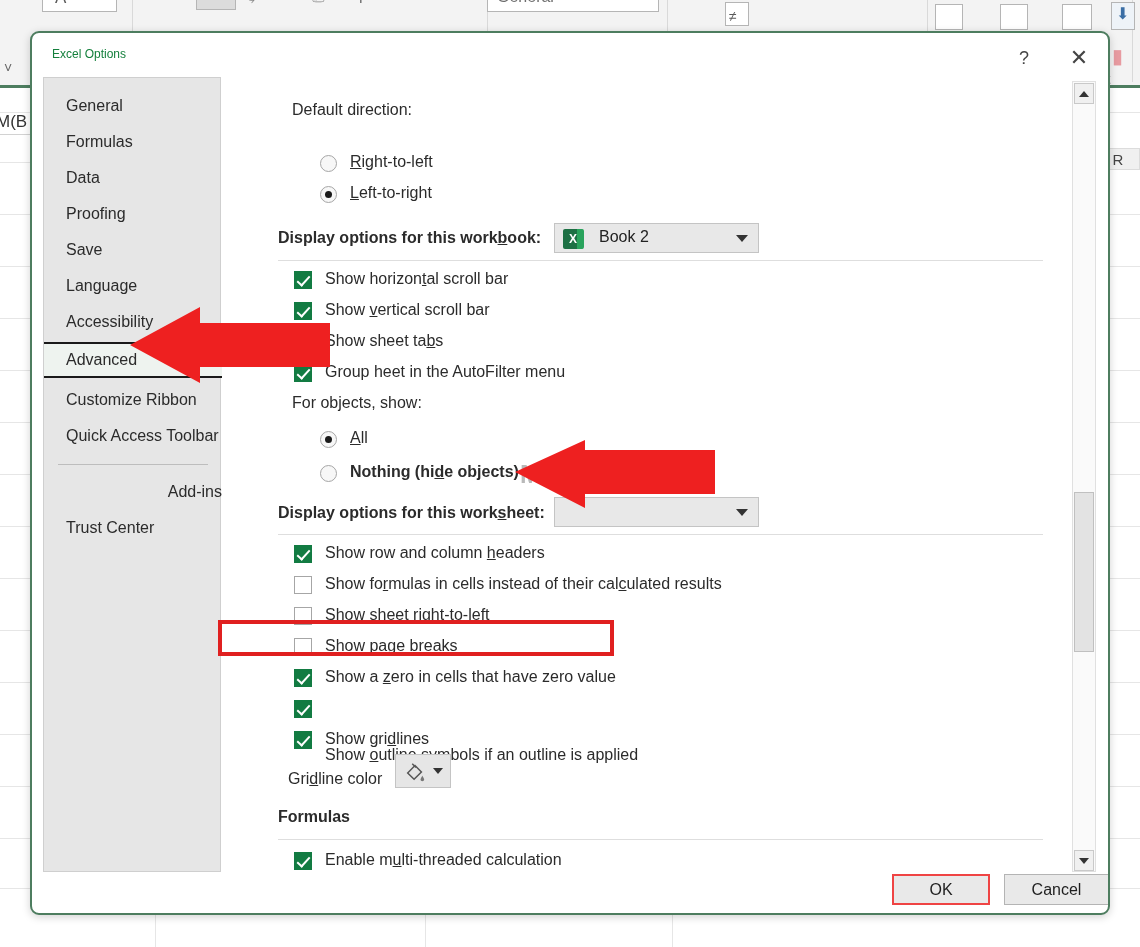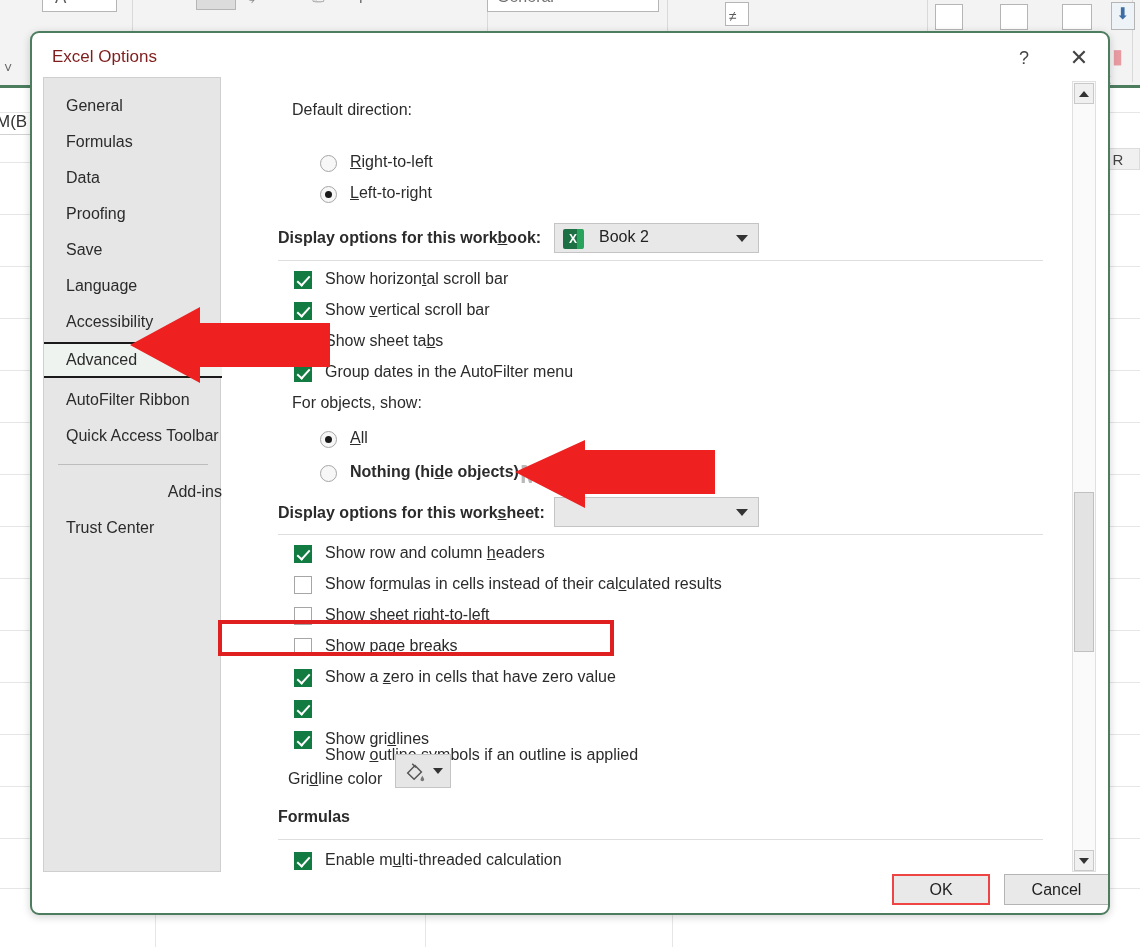--- a/index.html
+++ b/index.html
@@ -30,21 +30,21 @@
             display:flex; align-items:center; justify-content:center; }
   .formulabar-txt { position:absolute; font-size:17px; color:#333; }
 
   
   #dialog {
     position:absolute; left:30px; top:31px; width:1080px; height:884px;
     background:#ffffff; border:2px solid #4d7d5f; border-radius:9px;
     box-shadow: 0 2px 8px rgba(0,0,0,0.18);
     overflow:hidden;
   }
-  .dlg-title { position:absolute; left:20px; top:14px; font-size:17px; color:#7f1d1d; }
+  .dlg-title { position:absolute; left:20px; top:14px; font-size:12px; color:#15803d; }
   .dlg-help  { position:absolute; left:978px; top:12px; width:28px; height:26px;
                font-size:18px; color:#444; display:flex; align-items:center;
                justify-content:center; cursor:pointer; }
   .dlg-close { position:absolute; left:1032px; top:10px; width:30px; height:30px;
                font-size:22px; color:#444; display:flex; align-items:center;
                justify-content:center; cursor:pointer; font-weight:300; }
 
   
   #sidebar { position:absolute; left:11px; top:44px; width:178px; height:795px;
              background:#e6e6e6; border:1px solid #cfcfcf; }
@@ -231,21 +231,21 @@
     <div class="nav-item" style="top:190px;">
         <span>Language</span>
       </div>
     <div class="nav-item" style="top:226px;">
         <span>Accessibility</span>
       </div>
     <div class="nav-item selected" style="top:264px;">
         <span>Advanced</span>
       </div>
     <div class="nav-item" style="top:304px;">
-        <span>AutoFilter Ribbon</span>
+        <span>Customize Ribbon</span>
       </div>
     <div class="nav-item" style="top:340px;">
         <span>Quick Access Toolbar</span>
       </div>
     <div class="nav-sep" style="top:386px;"></div>
     <div class="nav-item" style="top:396px;justify-content:flex-end;">
         <span>Add-ins</span>
       </div>
     <div class="nav-item" style="top:432px;">
         <span>Trust Center</span>
@@ -273,21 +273,21 @@
     <div class="cb on" style="left:62px;top:194px;"></div>
     <div class="lbl" style="left:93px;top:193px;">Show horizon<span class="u">t</span>al scroll bar</div>
 
     <div class="cb on" style="left:62px;top:225px;"></div>
     <div class="lbl" style="left:93px;top:224px;">Show <span class="u">v</span>ertical scroll bar</div>
 
     <div class="cb on" style="left:62px;top:256px;"></div>
     <div class="lbl" style="left:93px;top:255px;">Show sheet ta<span class="u">b</span>s</div>
 
     <div class="cb on" style="left:62px;top:287px;"></div>
-    <div class="lbl" style="left:93px;top:286px;">Group dates in the AutoFilter menu</div>
+    <div class="lbl" style="left:93px;top:286px;">Group heet in the AutoFilter menu</div>
 
     <div class="lbl" style="left:60px;top:317px;">For objects, show:</div>
 
     <div class="radio on" style="left:88px;top:354px;"></div>
     <div class="lbl" style="left:118px;top:352px;"><span class="u">A</span>ll</div>
 
     <div class="radio" style="left:88px;top:388px;"></div>
     <div class="lbl" style="left:118px;top:386px;font-weight:bold;">Nothing (hi<span class="u">d</span>e objects)</div>
 
     <div class="group-head" style="left:46px;top:427px;">Display options for this work<span class="u">s</span>heet:</div>

